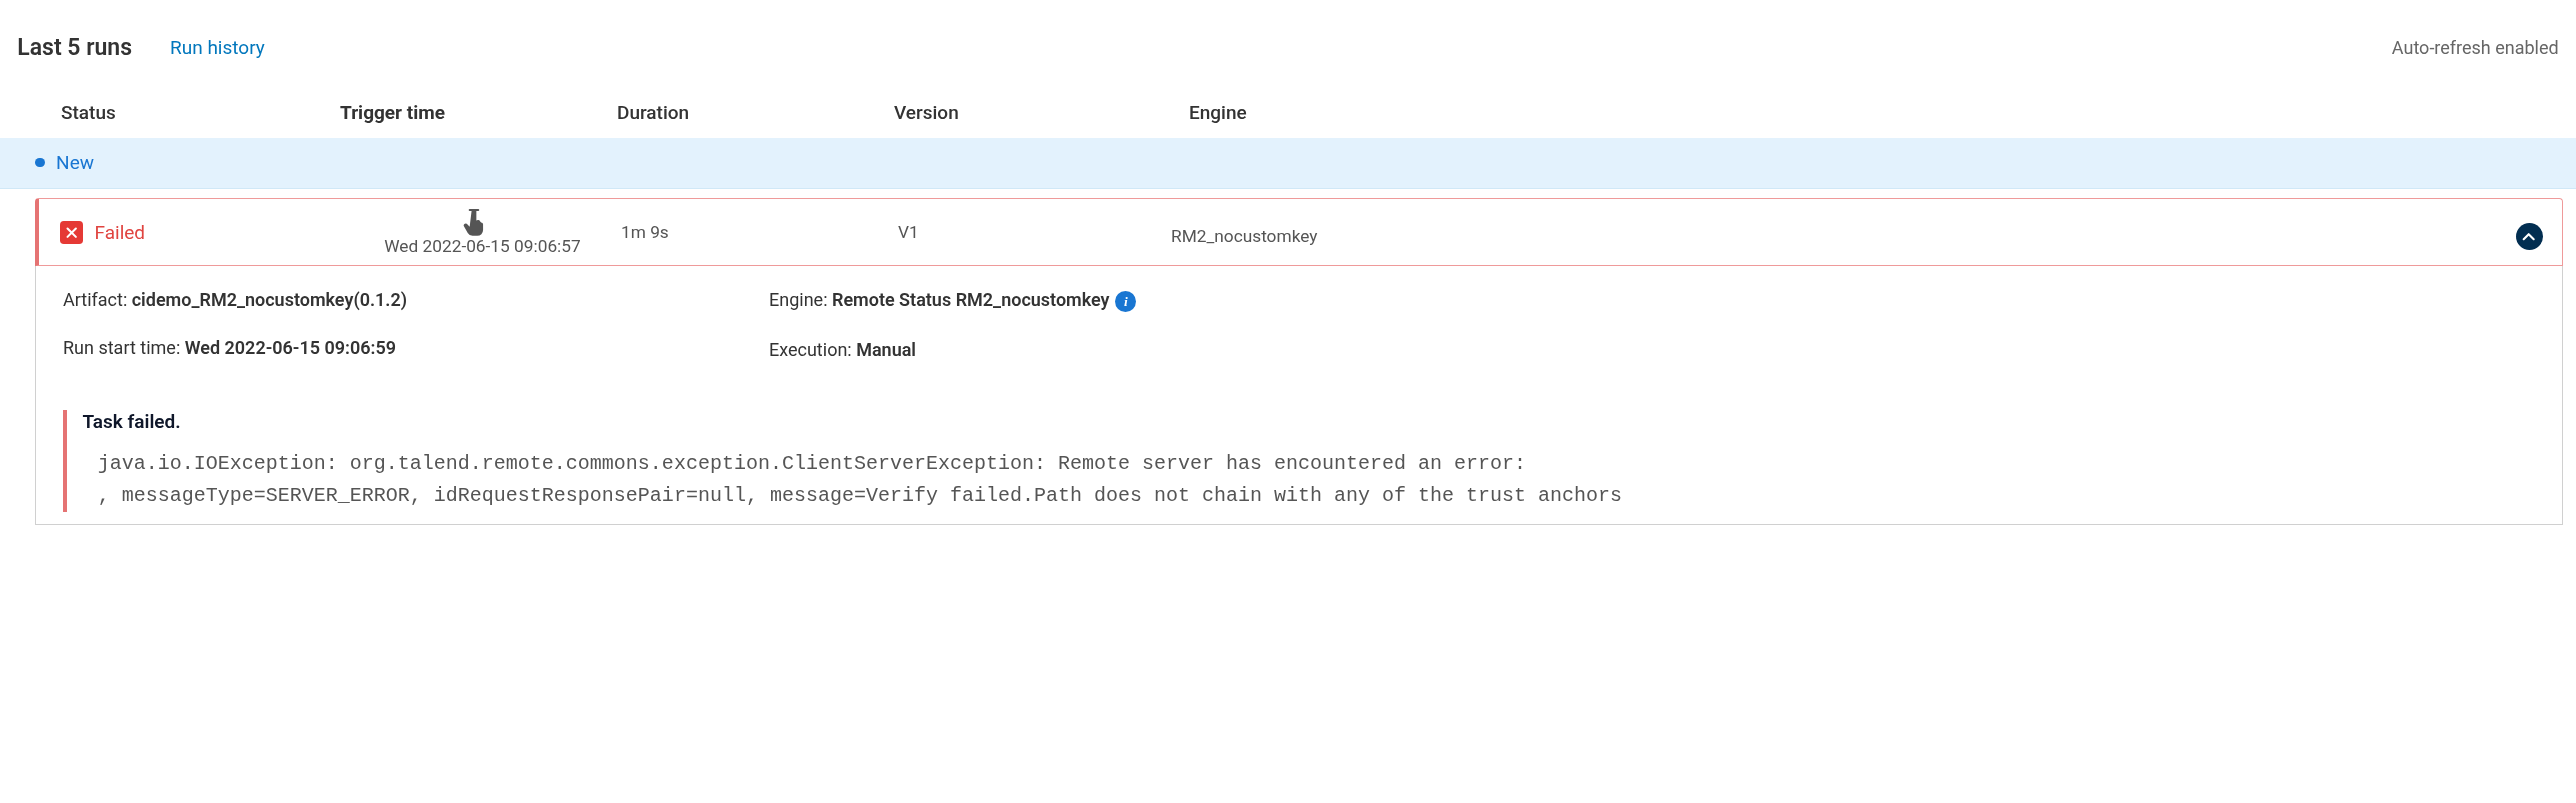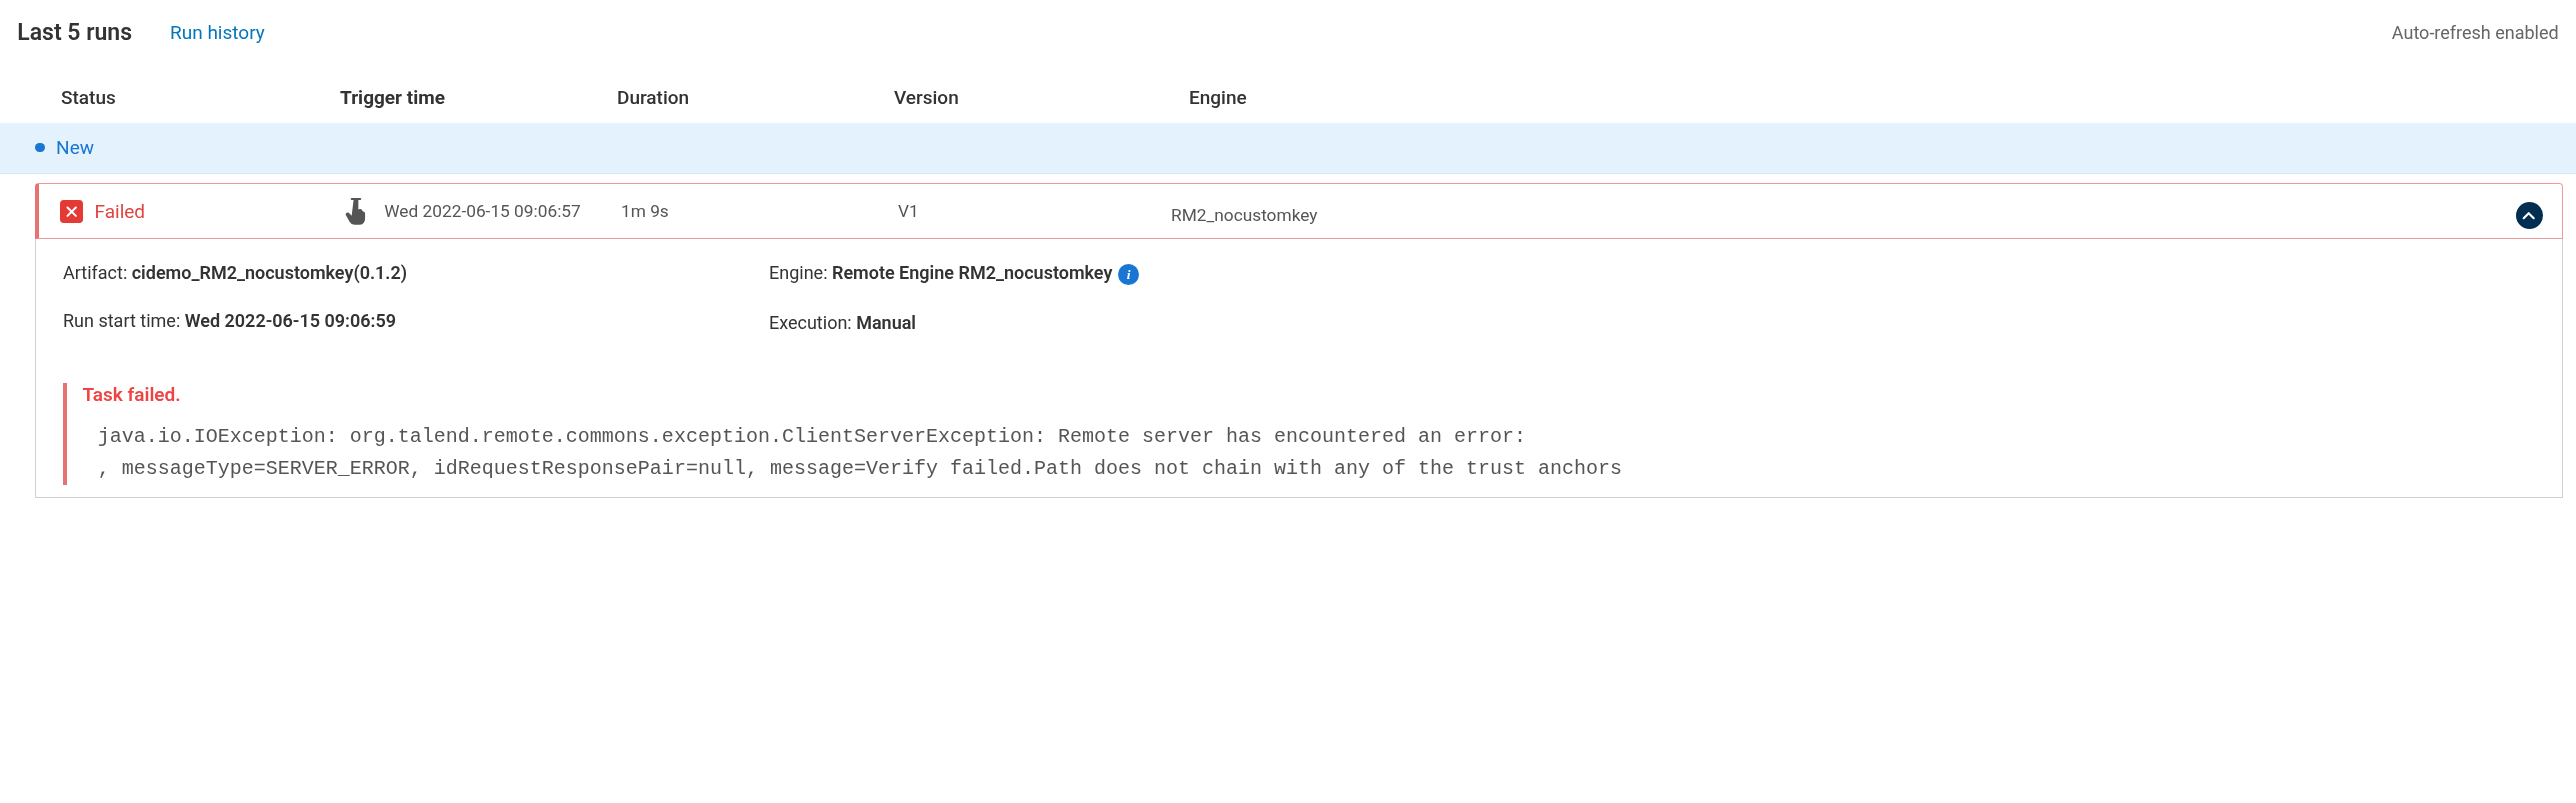--- a/index.html
+++ b/index.html
@@ -10,20 +10,21 @@
     body {
       font-family: -apple-system, BlinkMacSystemFont, "Segoe UI", Roboto, "Helvetica Neue", Arial, sans-serif;
       background: #ffffff;
       color: #333;
       font-size: 17.3px;
     }
     .header-row {
       display: flex;
       align-items: center;
       padding: 19px 17.3px 27px 17.3px;
+      margin-top: 15px;
     }
     .header-title {
       font-size: 23px;
       font-weight: 600;
       color: #333;
       margin-right: 38px;
     }
     .header-link {
       color: #0277bd;
       font-size: 19px;
@@ -105,20 +106,21 @@
     }
     .status-text {
       color: #e04440;
       font-size: 19px;
     }
     .trigger-cell {
       display: flex;
       align-items: center;
       width: 277px;
       color: #555;
+      flex-direction: column;
     }
     .pointer-icon {
       margin-right: 17.3px;
       width: 23px;
       height: 27px;
     }
     .duration-cell { width: 277px; color: #555; }
     .version-cell { width: 273px; color: #555; }
     .engine-cell { flex: 1; color: #555; display: flex; align-items: center; margin-top: 8px; }
     .collapse-btn {
@@ -177,21 +179,21 @@
       font-weight: bold;
       margin-left: 5.8px;
       font-family: Georgia, serif;
       font-style: italic;
     }
     .error-section {
       border-left: 4.8px solid #e57373;
       padding-left: 15.4px;
     }
     .error-title {
-      color: #ef4444;
+      color: #0f172a;
       font-weight: 600;
       font-size: 19px;
       margin-bottom: 15.4px;
     }
     .error-trace {
       font-family: "Courier New", Courier, monospace;
       color: #555;
       font-size: 20px;
       white-space: pre-wrap;
       line-height: 1.6;
@@ -257,21 +259,21 @@
         <div class="details-col-left">
           <div class="detail-row">
             <span class="label">Artifact: </span><span class="value">cidemo_RM2_nocustomkey(0.1.2)</span>
           </div>
           <div class="detail-row">
             <span class="label">Run start time: </span><span class="value">Wed 2022-06-15 09:06:59</span>
           </div>
         </div>
         <div class="details-col-right">
           <div class="detail-row">
-            <span class="label">Engine: </span><span class="value">Remote Engine RM2_nocustomkey</span><span class="info-icon">i</span>
+            <span class="label">Engine: </span><span class="value">Remote Status RM2_nocustomkey</span><span class="info-icon">i</span>
           </div>
           <div class="detail-row">
             <span class="label">Execution: </span><span class="value">Manual</span>
           </div>
         </div>
       </div>
 
       <div class="error-section">
         <div class="error-title">Task failed.</div>
         <div class="error-trace">java.io.IOException: org.talend.remote.commons.exception.ClientServerException: Remote server has encountered an error:

